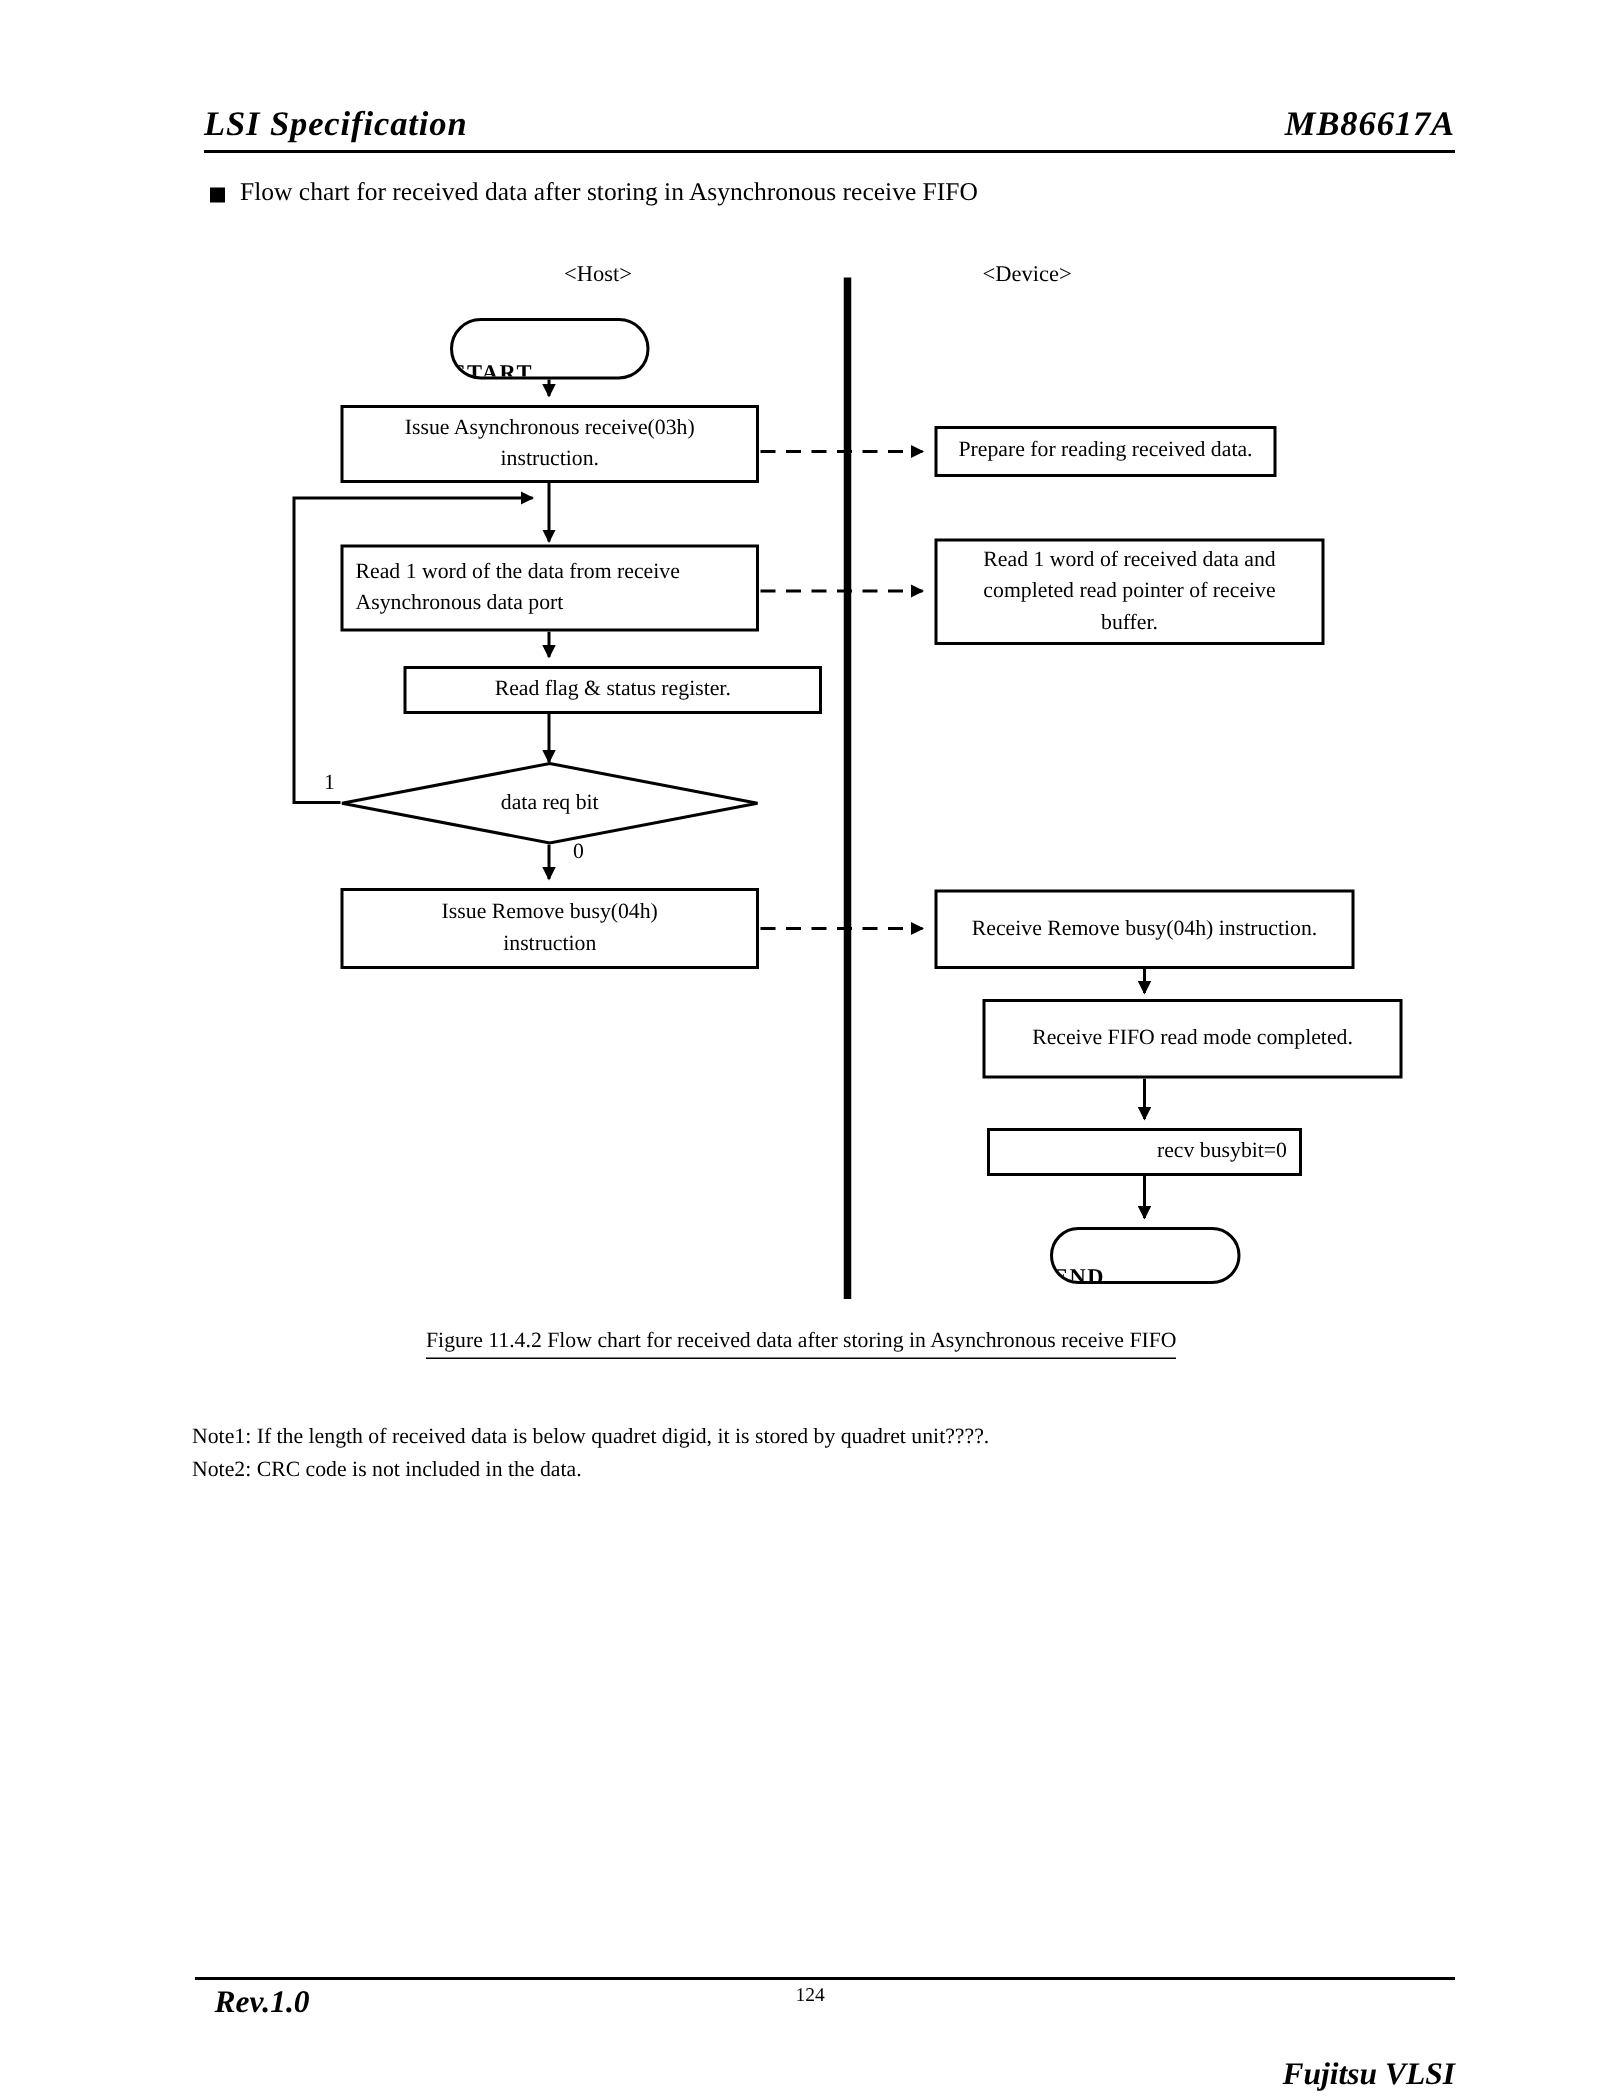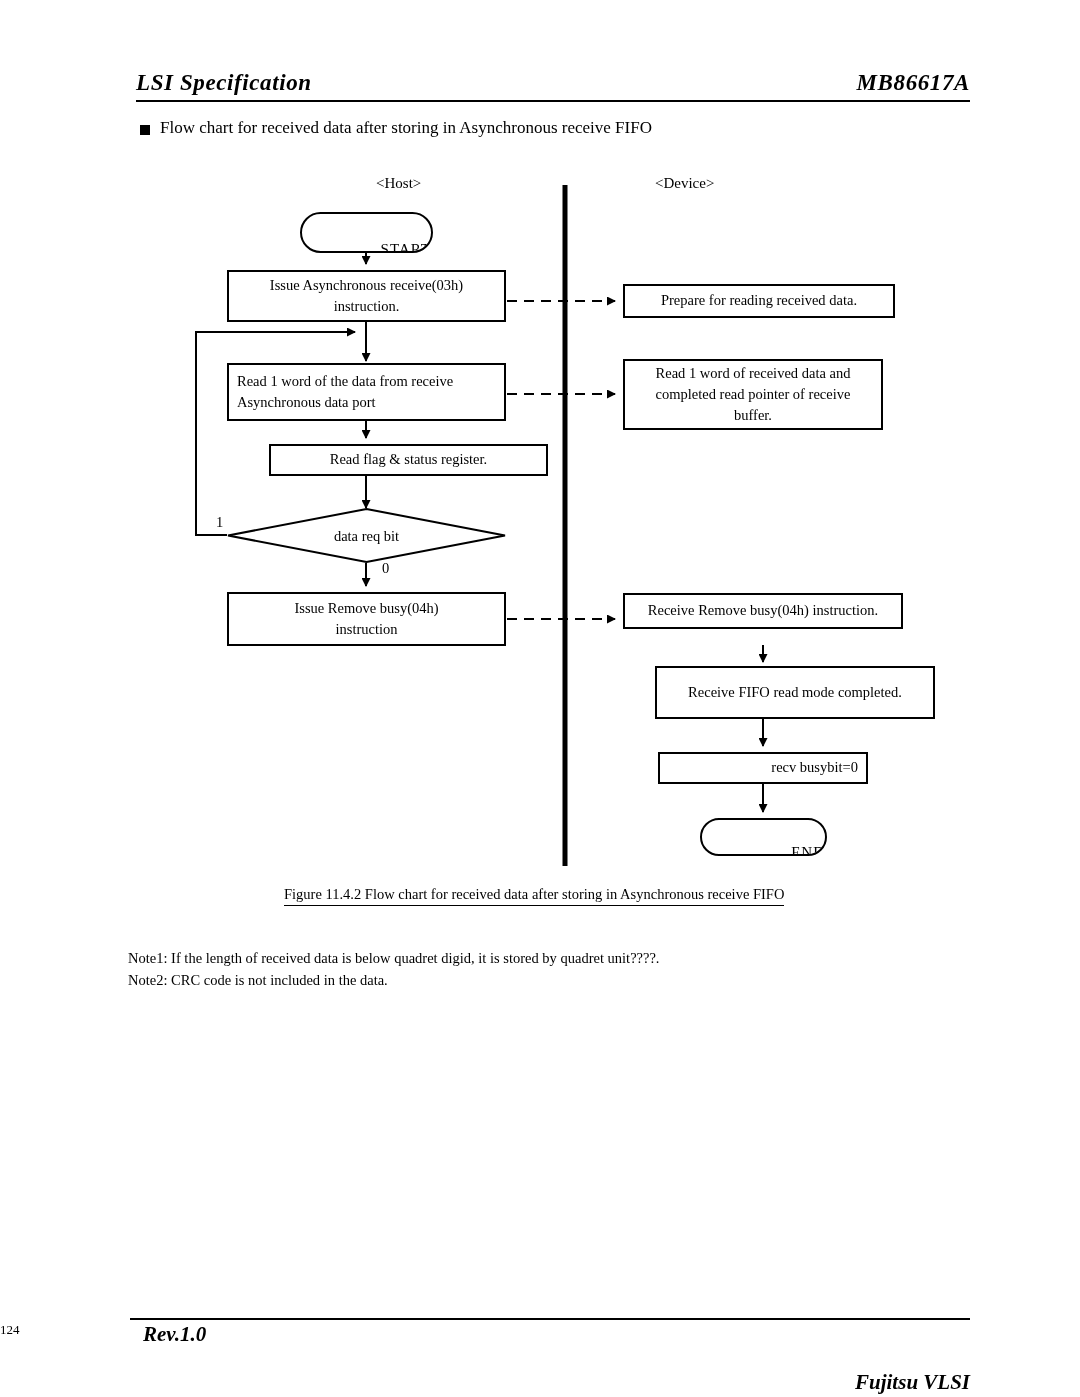--- a/index.html
+++ b/index.html
@@ -111,23 +111,23 @@
     border-radius: 26px;
     background: #fff;
     box-sizing: border-box;
     overflow: hidden;
   }
   .term .term-text {
     position: absolute;
     left: 0;
     right: 0;
     bottom: -7px;
-    text-align: right;
+    text-align: left;
     font-size: 15px;
-    font-weight: normal;
+    font-weight: bold;
     letter-spacing: 1px;
   }
 
   
   .diamond-wrap {
     position: absolute;
   }
   .diamond-wrap svg { display: block; }
   .diamond-text {
     position: absolute;
@@ -177,20 +177,21 @@
     left: 143px;
     top: 1322px;
     font-size: 21px;
     font-style: italic;
     font-weight: bold;
   }
   .ftr-center {
     position: absolute;
     left: 0; right: 0;
     top: 1322px;
+    text-align: center;
     font-size: 13px;
   }
   .ftr-right {
     position: absolute;
     right: 110px;
     top: 1322px;
     font-size: 21px;
     font-style: italic;
     font-weight: bold;
     margin-top: 48px;
@@ -272,33 +273,33 @@
   <div class="branch-label" style="left:216px; top:514px;">1</div>
   <div class="branch-label" style="left:382px; top:560px;">0</div>
 
   <div class="pbox" style="left:227px; top:592px; width:279px; height:54px;">
     <span>
       <span>Issue Remove busy(04h)</span>
       <span>instruction</span>
     </span>
   </div>
 
-  <div class="pbox" style="left:623px; top:284px; width:272px; height:34px;">
+  <div class="pbox" style="left:623px; top:284px; width:228px; height:34px;">
     <span>Prepare for reading received data.</span>
   </div>
 
   <div class="pbox" style="left:623px; top:359px; width:260px; height:71px;">
     <span>
       <span>Read 1 word of received data and</span>
       <span>completed read pointer of receive</span>
       <span>buffer.</span>
     </span>
   </div>
 
-  <div class="pbox" style="left:623px; top:593px; width:280px; height:36px;">
+  <div class="pbox" style="left:623px; top:593px; width:280px; height:53px;">
     <span>Receive Remove busy(04h) instruction.</span>
   </div>
 
   <div class="pbox" style="left:623px; top:666px; width:280px; height:53px;margin-left:32px;">
     <span>Receive FIFO read mode completed.</span>
   </div>
 
   <div class="pbox" style="left:658px; top:752px; width:210px; height:32px;text-align:right;">
     <span>recv busybit=0</span>
   </div>

